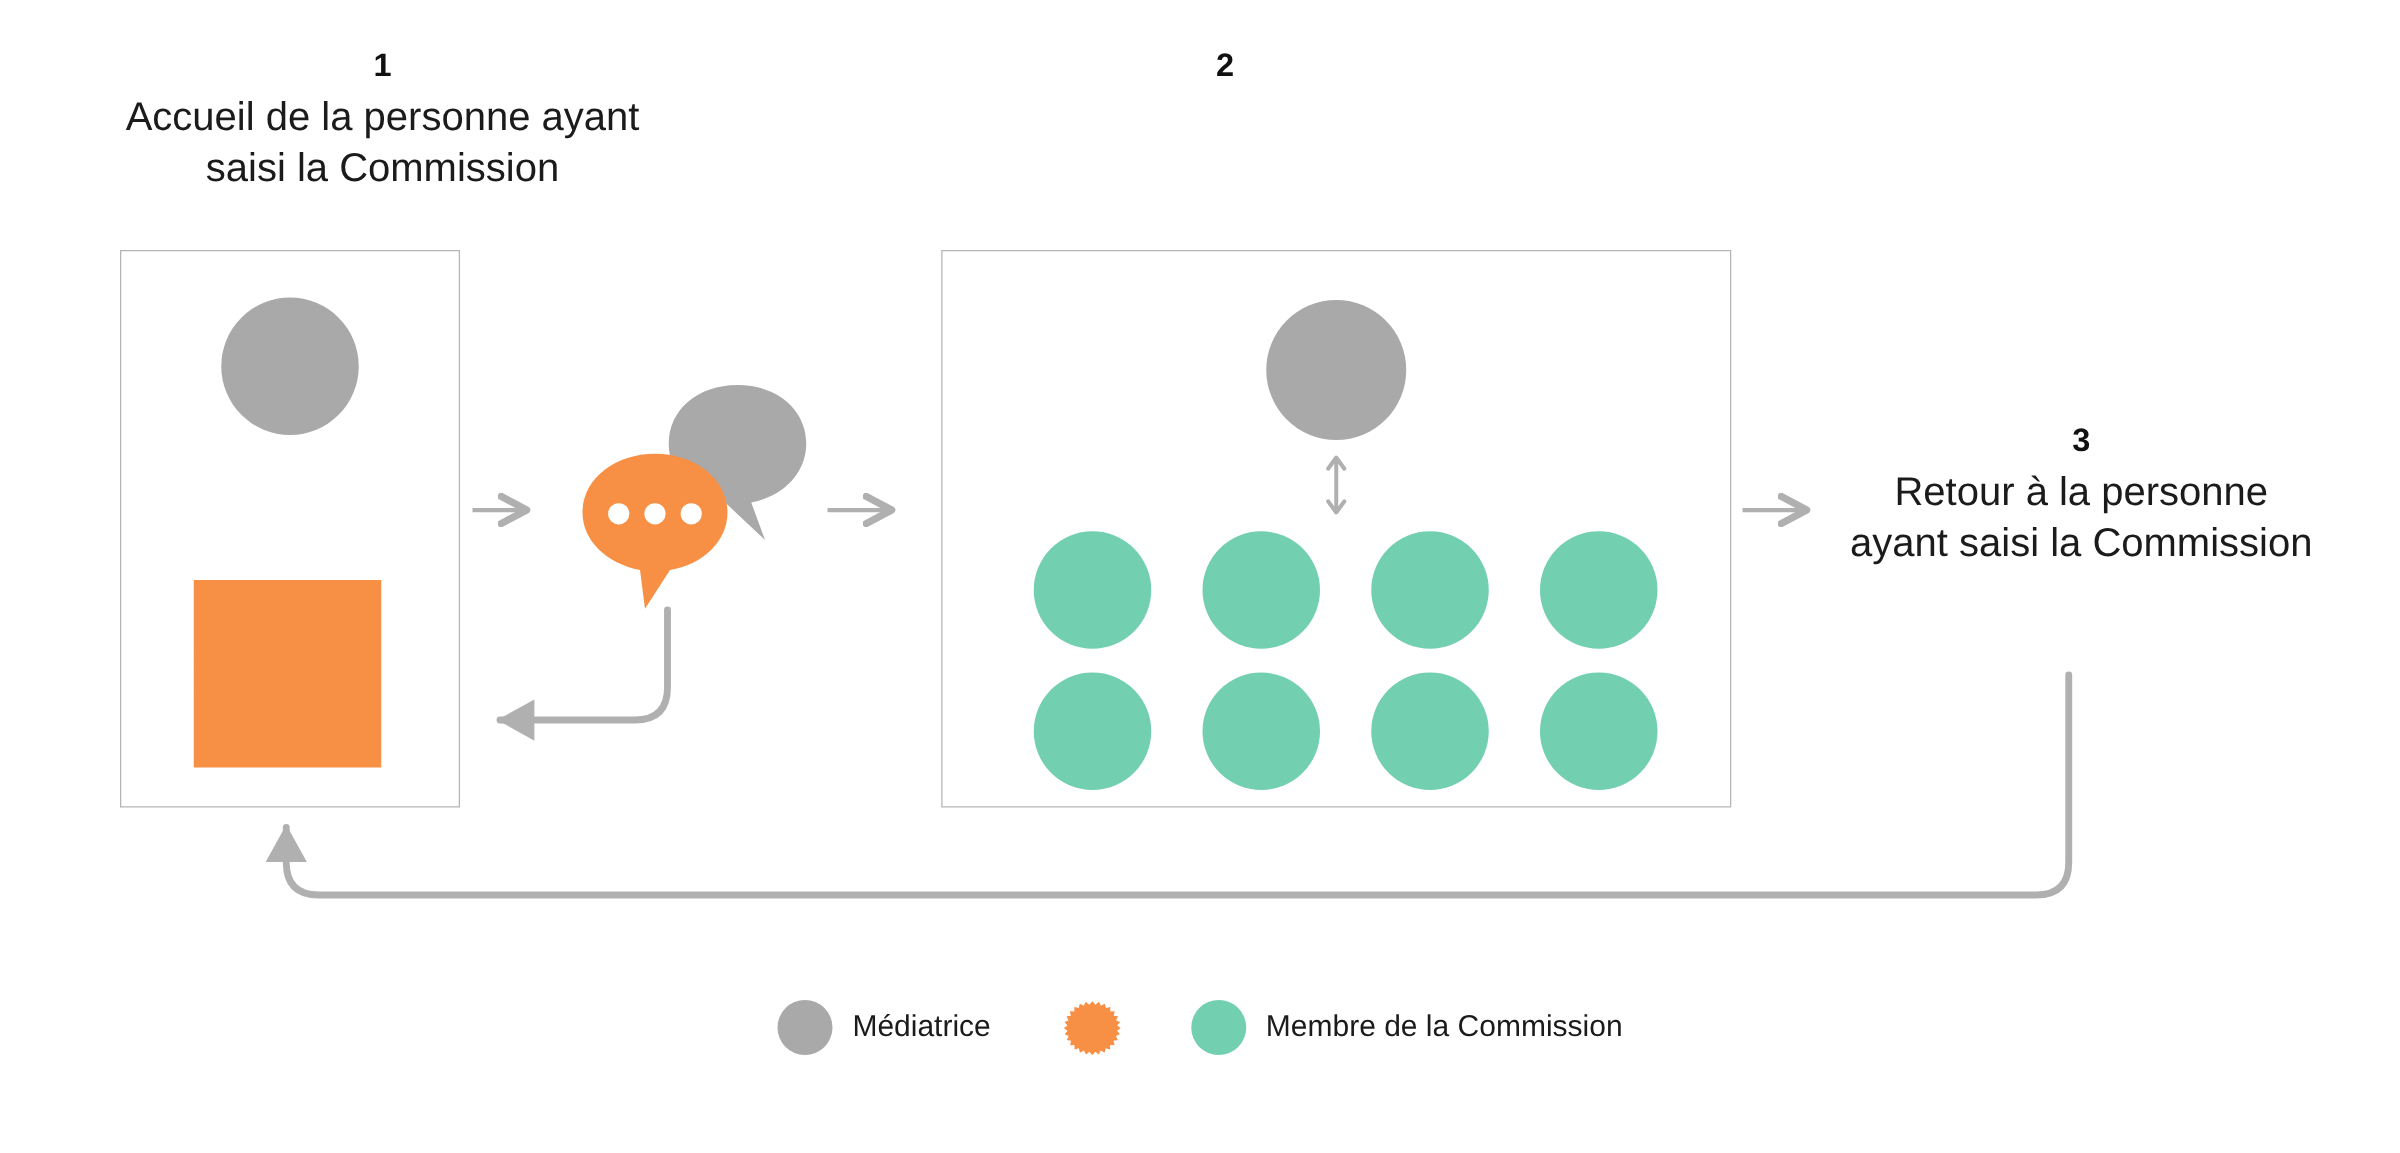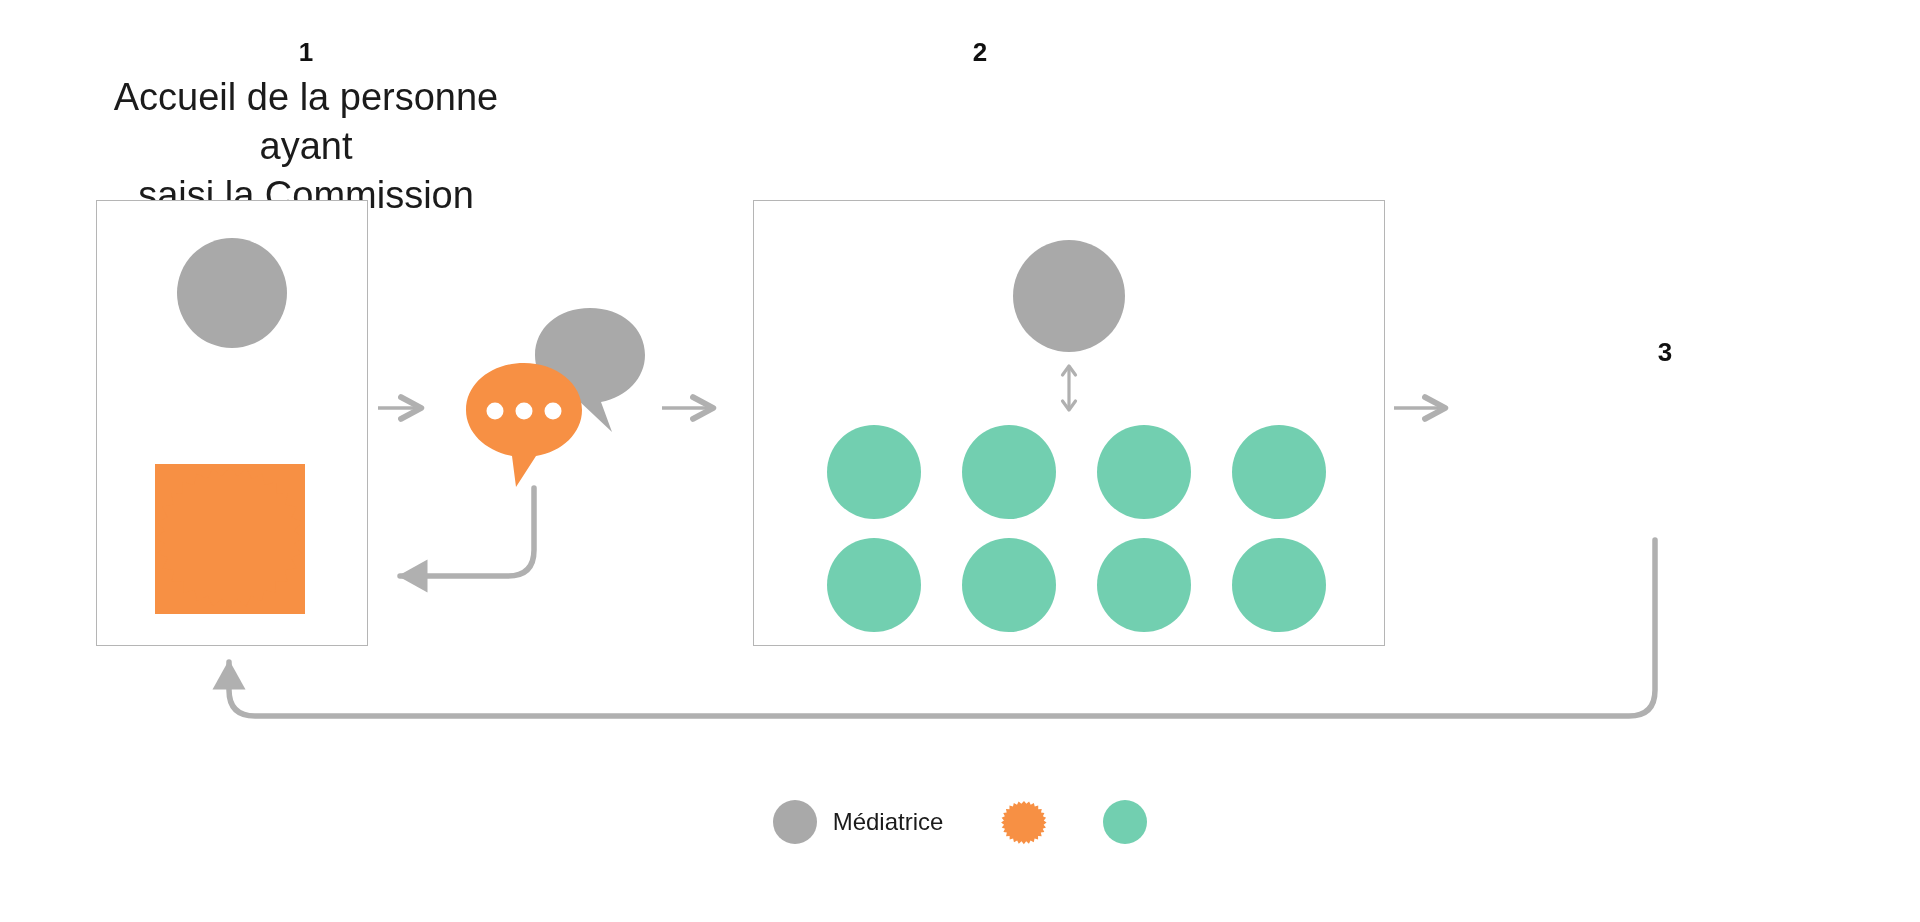--- a/index.html
+++ b/index.html
@@ -38,21 +38,21 @@
   .step-num {
     font-weight: bold;
     font-size: 26px;
     color: #111111;
     letter-spacing: 0px;
     display: block;
     margin-bottom: 4px;
   }
   .step-title {
     display: block;
-    font-size: 38px;
+    font-size: 32px;
     font-weight: 400;
     color: #1b1b1b;
     white-space: pre-line;
   }
 
   #head-1 { left: 96px;  top: 36px;  width: 420px; }
   #head-2 { left: 820px; top: 36px;  width: 320px; }
   #head-3 { left: 1430px; top: 336px; width: 470px; }
 
   
@@ -119,20 +119,22 @@
     <span class="step-title">Accueil de la personne ayant
 saisi la Commission</span>
   </div>
 
   <div class="step-head" id="head-2">
     <span class="step-num">2</span>
   </div>
 
   <div class="step-head" id="head-3">
     <span class="step-num">3</span>
+    <span class="step-title">Retour à la personne
+ayant saisi la Commission</span>
   </div>
 
   <div class="panel" id="panel-1"></div>
   <div class="circle gray" style="left:177px; top:238px; width:110px; height:110px;"></div>
 
   <svg class="burst" style="left:155px; top:464px; width:150px; height:150px;" viewBox="0 0 150 150">
     <polygon fill="#f79044" points="75,3 82.6,12.2 91.6,4.6 96.8,15.2 107.2,9.6 110,21.1 121.4,18 121.4,29.8 133,29.2 130.4,40.8 141.7,42.7 136.5,53.3 147,57.7 139.4,66.7 148.6,73.5 139,80.3 146.6,89.3 136,93.7 141.2,104.3 129.9,106.2 132.5,117.8 120.9,117.2 120.9,129 109.5,125.9 106.7,137.4 96.3,131.8 91.1,142.4 82.1,134.8 74.5,144 66.9,134.8 57.9,142.4 52.7,131.8 42.3,137.4 39.5,125.9 28.1,129 28.1,117.2 16.5,117.8 19.1,106.2 7.8,104.3 13,93.7 2.4,89.3 10,80.3 0.4,73.5 9.6,66.7 2,57.7 12.5,53.3 7.3,42.7 18.6,40.8 16,29.2 27.6,29.8 27.6,18 39,21.1 41.8,9.6 52.2,15.2 57.4,4.6 66.4,12.2"></polygon>
   </svg>
 
   <div class="panel" id="panel-2"></div>
@@ -210,17 +212,18 @@
     <div class="legend-item">
       <span class="legend-swatch burst">
         <svg width="46" height="46" viewBox="0 0 150 150" style="display:block;">
           <polygon fill="#f79044" points="75,3 82.6,12.2 91.6,4.6 96.8,15.2 107.2,9.6 110,21.1 121.4,18 121.4,29.8 133,29.2 130.4,40.8 141.7,42.7 136.5,53.3 147,57.7 139.4,66.7 148.6,73.5 139,80.3 146.6,89.3 136,93.7 141.2,104.3 129.9,106.2 132.5,117.8 120.9,117.2 120.9,129 109.5,125.9 106.7,137.4 96.3,131.8 91.1,142.4 82.1,134.8 74.5,144 66.9,134.8 57.9,142.4 52.7,131.8 42.3,137.4 39.5,125.9 28.1,129 28.1,117.2 16.5,117.8 19.1,106.2 7.8,104.3 13,93.7 2.4,89.3 10,80.3 0.4,73.5 9.6,66.7 2,57.7 12.5,53.3 7.3,42.7 18.6,40.8 16,29.2 27.6,29.8 27.6,18 39,21.1 41.8,9.6 52.2,15.2 57.4,4.6 66.4,12.2"></polygon>
         </svg>
       </span>
     </div>
 
     <div class="legend-item">
       <span class="legend-swatch green"></span>
+      <span class="legend-label">Membre de la Commission</span>
     </div>
 
   </div>
 
 </div>
 
 </body></html>

